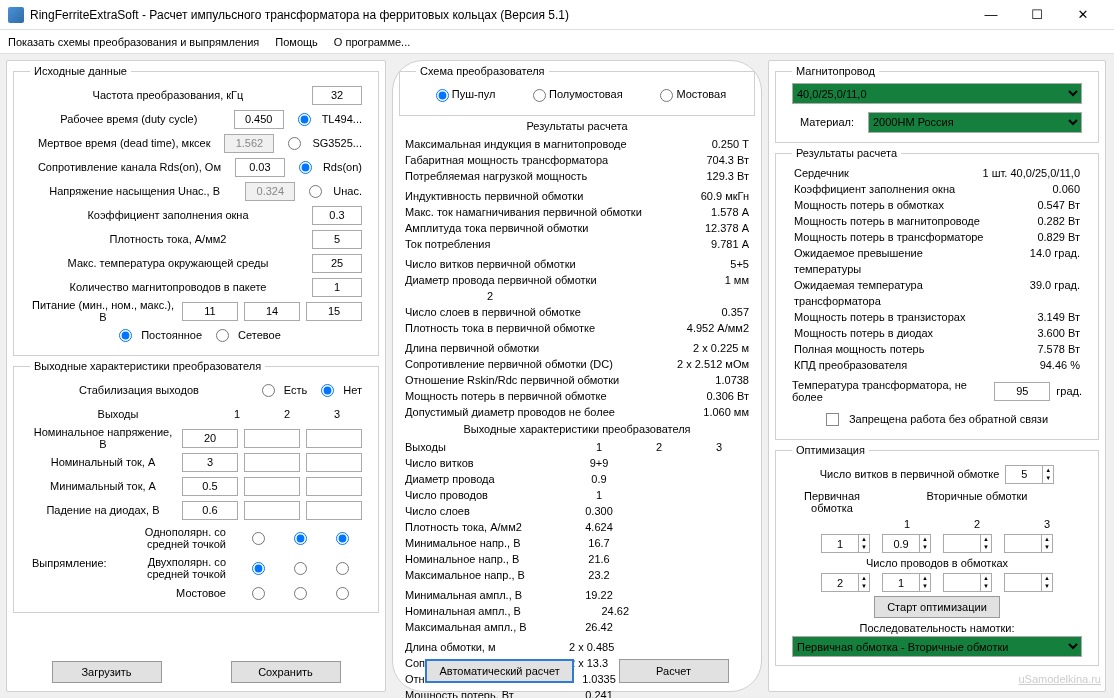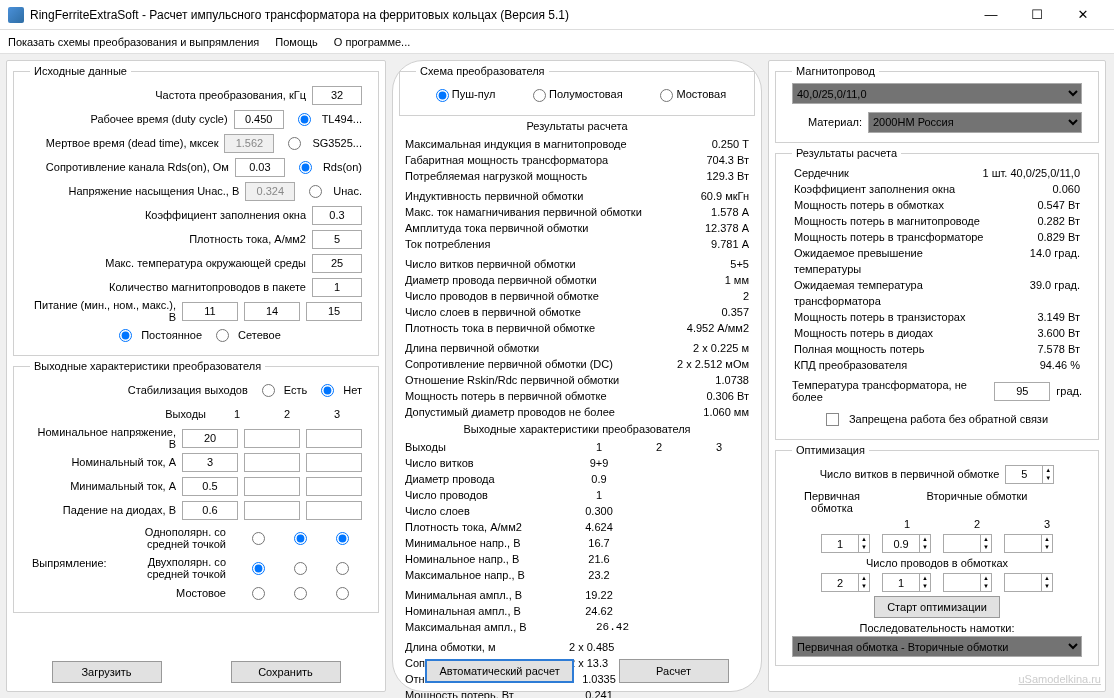--- a/index.html
+++ b/index.html
@@ -9,27 +9,27 @@
 .titlebar .title { flex:1; font-size:12px; color:#000;}
 .titlebar .btn { width:46px; height:30px; display:flex; align-items:center; justify-content:center; font-size:13px; color:#000;}
 .menubar { background:#fff; height:24px; display:flex; align-items:center; padding:0 8px; gap:16px; border-bottom:1px solid #e0e0e0;}
 .menubar span{cursor:default;}
 .content { display:flex; gap:6px; padding:6px; height:calc(100% - 54px);}
 .panel { background:#fff; border:1px solid #d0d0d0; border-radius:2px; flex-shrink:0; position:relative;}
 .col1{width:380px;} .col2{width:370px;border-radius:31px;} .col3{width:338px;}
 fieldset{border:1px solid #d0d0d0; margin:4px 6px; padding:6px 16px 8px; font-size:11px;}
 legend{padding:0 4px; color:#000;}
 .row{display:flex; align-items:center; min-height:24px; gap:6px;}
-.row label{flex:1; text-align:right;}
+.row label{flex:1; text-align:center;}
 input[type=text]{border:1px solid #aaa; background:#fff; font-size:11px; padding:1px 3px; height:19px; text-align:center;}
 input[type=text]:disabled{background:#f0f0f0; color:#888;}
 .in-sm{width:50px;} .in-xs{width:56px;}
 input[type=radio]{margin:0 3px 0 8px; vertical-align:middle;}
 .radio-lbl{margin-left:2px;}
-select{border:1px solid #aaa; background:#737373; font-size:11px; height:21px; width:100%;}
+select{border:1px solid #aaa; background:#15803d; font-size:11px; height:21px; width:100%;}
 button{border:1px solid #999; background:#e1e1e1; font-size:11px; padding:4px 12px; min-width:110px;}
 .btn-primary{border:2px solid #2e7cd6;}
 .group-title{text-align:center; margin:3px 0 4px; font-size:11px;}
 .result-row{display:flex; justify-content:space-between; line-height:16px; padding:0 2px;}
 .result-row .lbl{flex:1;}
 .result-row .val{min-width:88px; text-align:right;}
 .rect-table{width:100%;}
 .rect-table td{text-align:center; padding:2px 0;}
 .rect-table .lblcol{text-align:right; padding-right:8px; width:120px;}
 .bottom-btns{display:flex; justify-content:space-around; padding:8px 10px; position:absolute; bottom:0; left:0; right:0;}
@@ -239,21 +239,20 @@
     <div style="height:4px;"></div>
     <div class="result-row">
           <span class="lbl">Число витков первичной обмотки</span>
           <span class="val">5+5</span>
         </div>
     <div class="result-row">
           <span class="lbl">Диаметр провода первичной обмотки</span>
           <span class="val">1 мм</span>
         </div>
     <div class="result-row">
-          <span class="lbl">Число проводов в первичной обмотке</span>
           <span class="val">2</span>
         </div>
     <div class="result-row">
           <span class="lbl">Число слоев в первичной обмотке</span>
           <span class="val">0.357</span>
         </div>
     <div class="result-row">
           <span class="lbl">Плотность тока в первичной обмотке</span>
           <span class="val">4.952 А/мм2</span>
         </div>
@@ -327,26 +326,26 @@
           <span style="width:120px;"></span>
         </div>
     <div style="height:4px;"></div>
     <div class="result-row">
           <span class="lbl">Минимальная ампл., В</span>
           <span style="width:60px;text-align:center;">19.22</span>
           <span style="width:120px;"></span>
         </div>
     <div class="result-row">
           <span class="lbl">Номинальная ампл., В</span>
-          <span style="width:60px;text-align:center;">24.62</span>
+          <span style="width:60px;text-align:right;">24.62</span>
           <span style="width:120px;"></span>
         </div>
     <div class="result-row">
           <span class="lbl">Максимальная ампл., В</span>
-          <span style="width:60px;text-align:right;font-family:Liberation Mono, monospace;">26.42</span>
+          <span style="width:60px;text-align:center;">26.42</span>
           <span style="width:120px;"></span>
         </div>
     <div style="height:4px;"></div>
     <div class="result-row">
           <span class="lbl">Длина обмотки, м</span>
           <span style="width:70px;text-align:left;">2 x 0.485</span>
           <span style="width:110px;"></span>
         </div>
     <div class="result-row">
           <span class="lbl">Сопротивление (DC), мОм</span>

